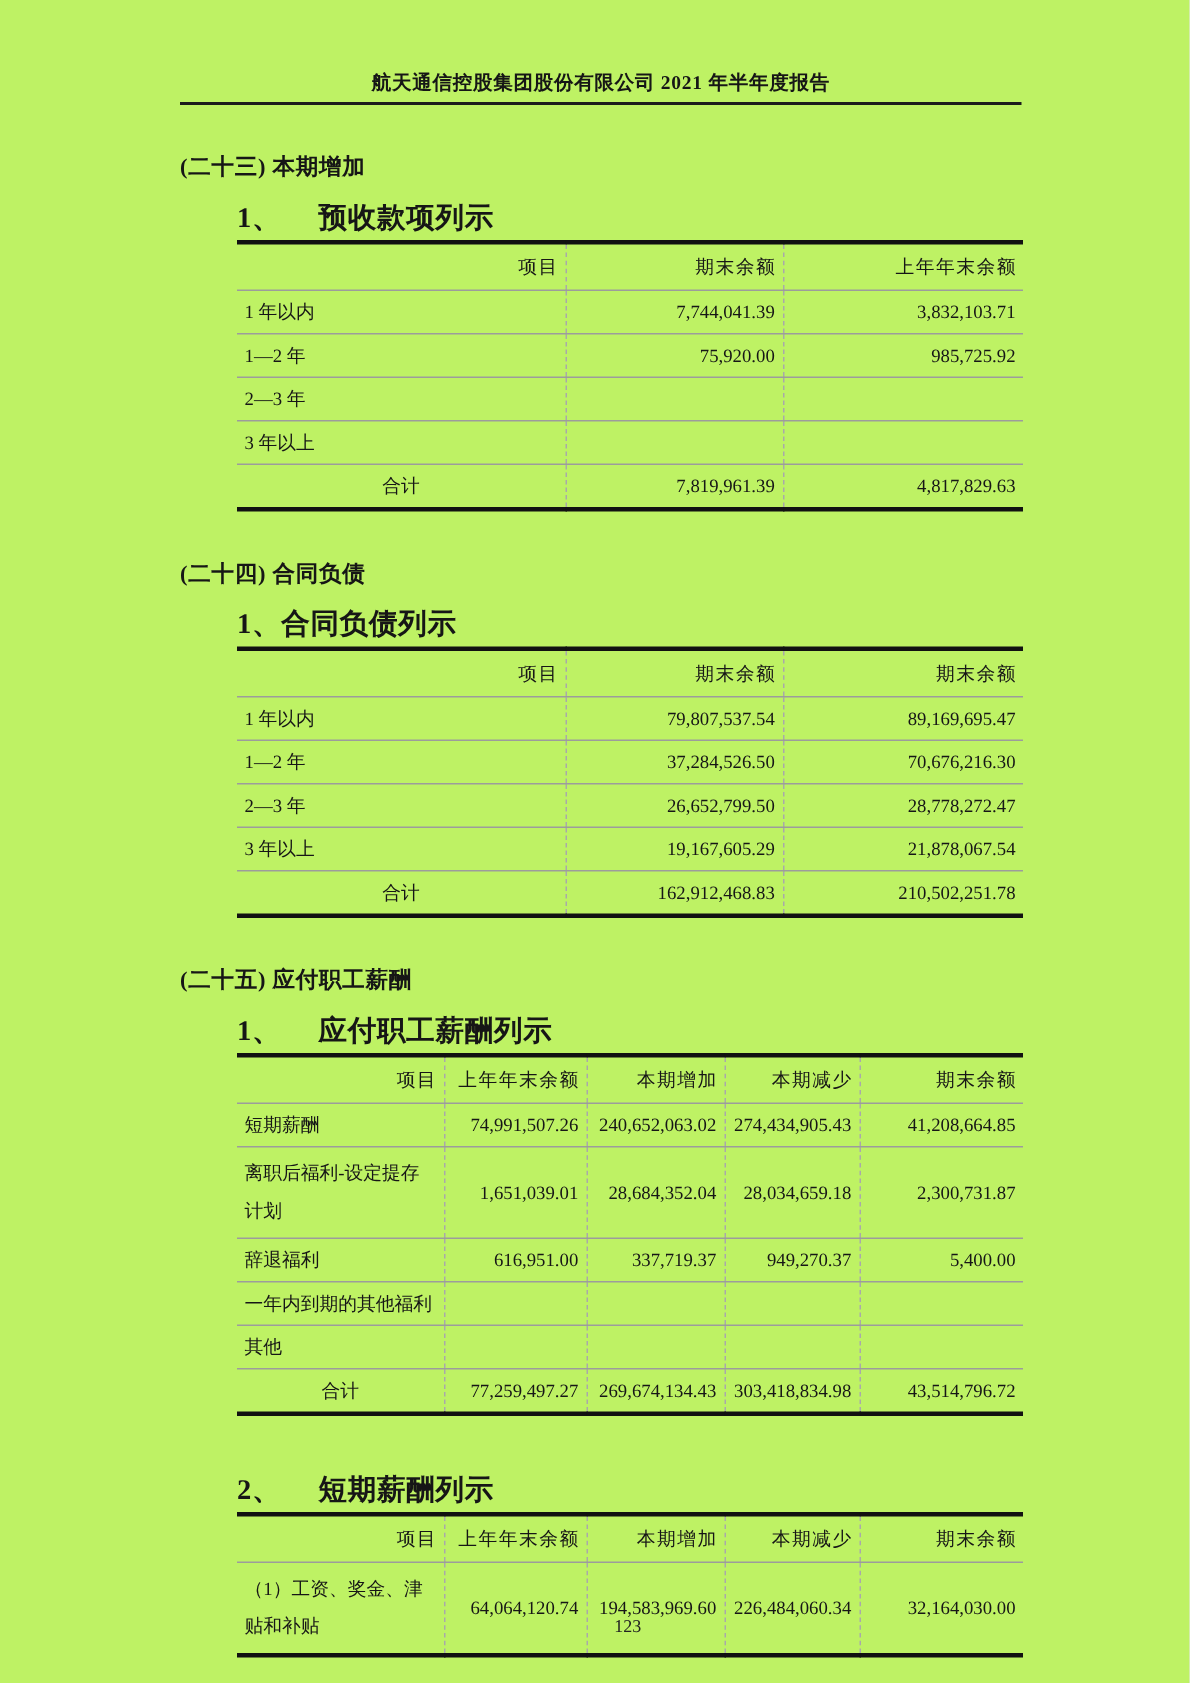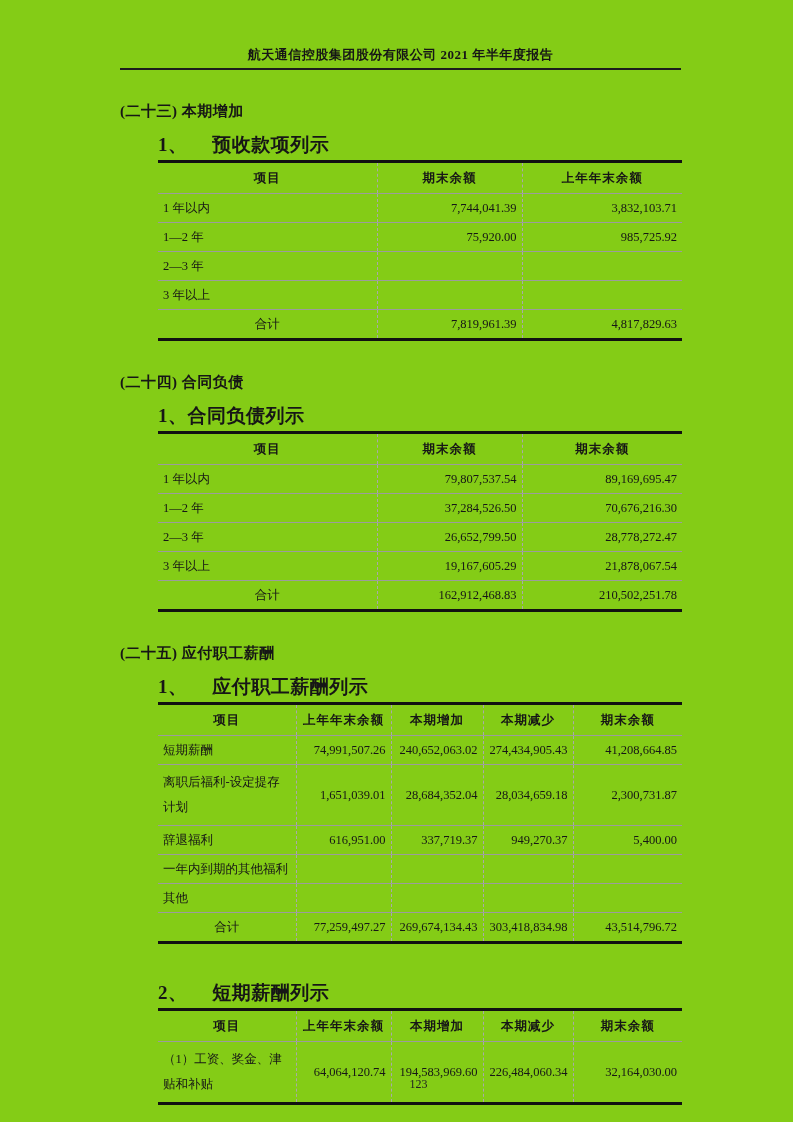--- a/index.html
+++ b/index.html
@@ -1,20 +1,20 @@
 <!DOCTYPE html>
 <html><head>
 <meta charset="utf-8">
 <style>
   html,body{margin:0;padding:0;background:#e8e8e8;}
   .page{
     position:relative;
     width:793px;height:1122px;
     margin:0 auto;
-    background:#84cc16;
+    background:#bef264;
     color:#161616;
     font-family:"Liberation Serif","DejaVu Serif",serif;
     overflow:hidden;
   }
   .doc-header{
     margin:0 112px 0 120px;
     padding-top:46px;
     padding-bottom:4px;
     border-bottom:2px solid #1c1c1c;
     text-align:center;
@@ -41,22 +41,22 @@
     table-layout:fixed;
     margin-left:38px;
     width:524px;
     font-size:12.5px;
     border-top:3px solid #111;
     border-bottom:3px solid #111;
   }
   table.fin tr{border-bottom:1px solid #9c9c9c;}
   table.fin tbody tr:last-child{border-bottom:none;}
   table.fin th{
-    font-weight:bold;
-    text-align:center;
+    font-weight:normal;
+    text-align:right;
     height:30px;
     padding:0 4px;
     letter-spacing:1px;
   }
   table.fin td{
     height:26px;
     padding:1px 5px;
   }
   table.fin th + th,
   table.fin td + td{border-left:1px dashed #a9a9a9;}

